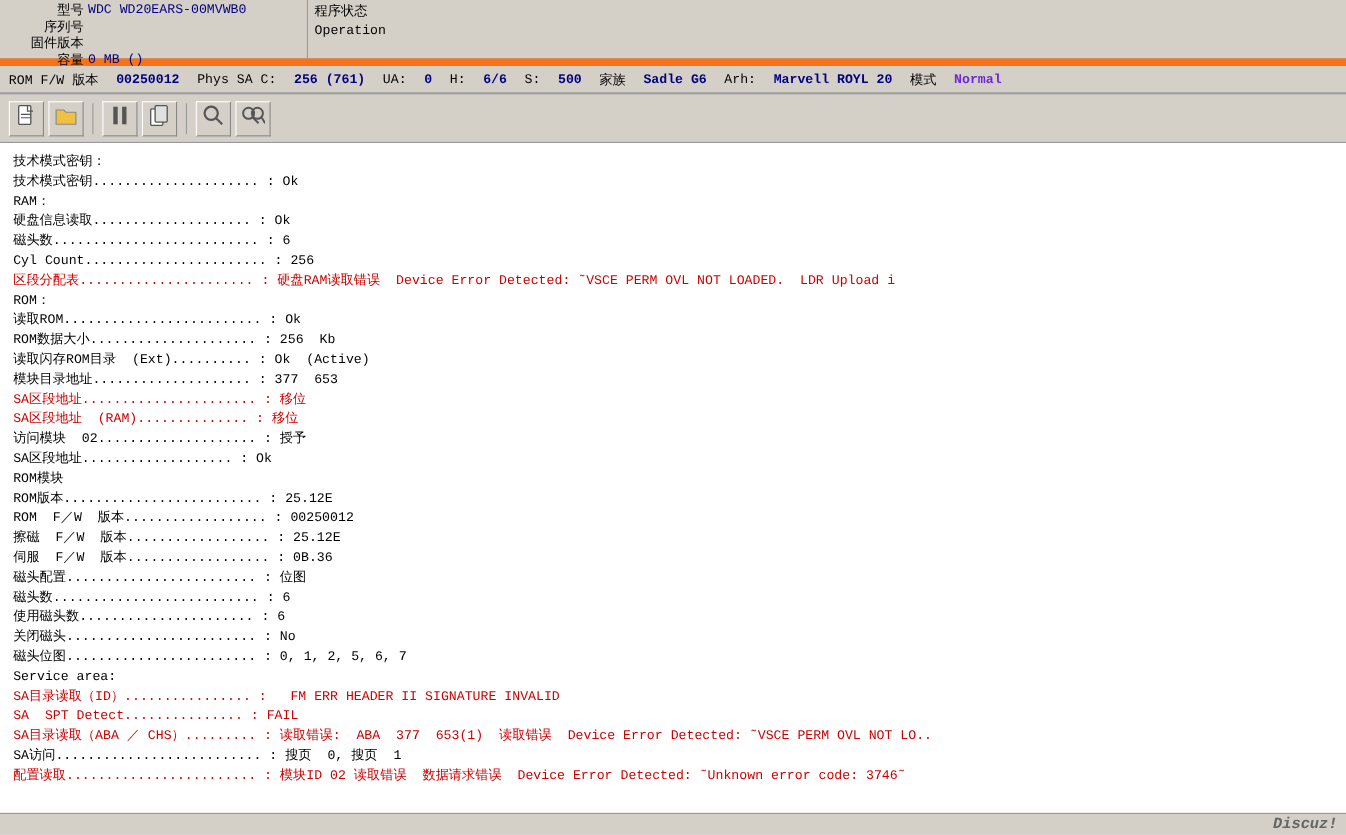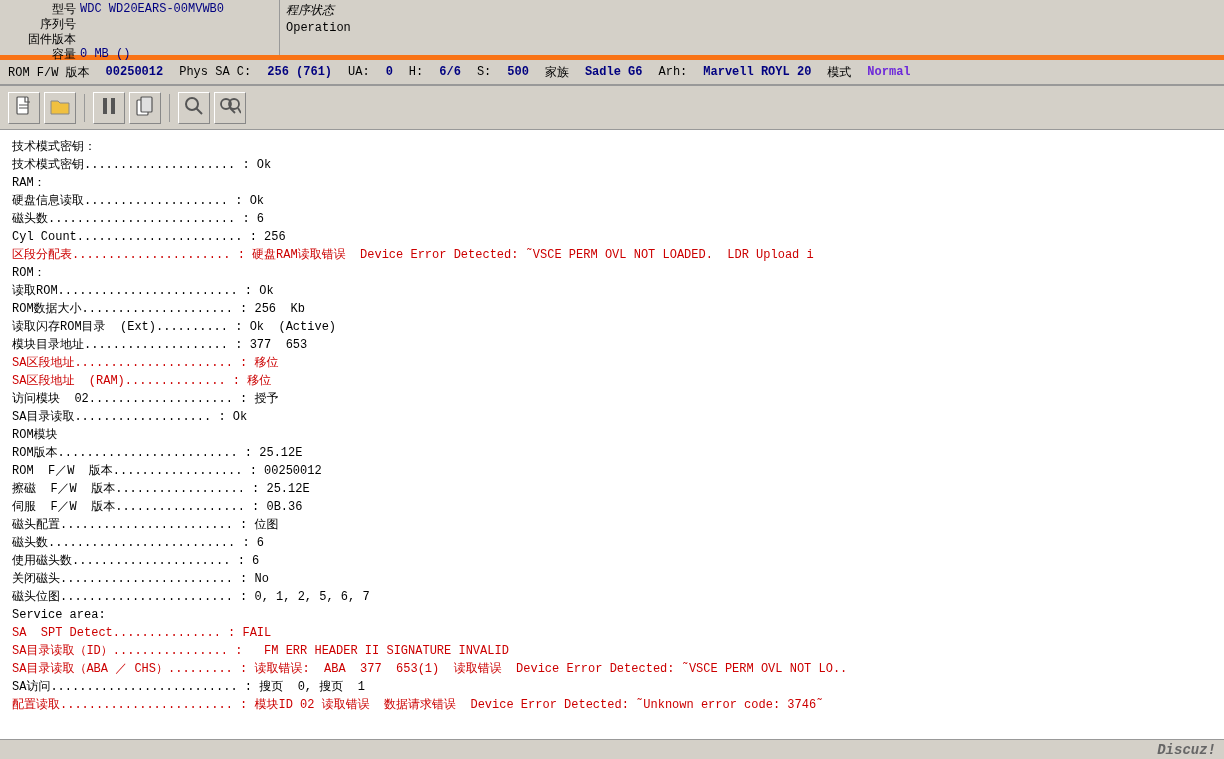--- a/index.html
+++ b/index.html
@@ -9,21 +9,21 @@
       background: #f0f0f0;
       color: #000;
       overflow: hidden;
       width: 1224px;
       height: 759px;
     }
 
     .top-info-bar {
       display: flex;
       background: #737373;
-      border-bottom: 5px solid #f97316;
+      border-bottom: 7px solid #f97316;
       height: 60px;
     }
 
     .left-panel {
       width: 280px;
       background: #d4d0c8;
       border-right: 1px solid #999;
       padding: 2px 6px;
       font-size: 12px;
     }
@@ -52,21 +52,20 @@
       flex: 1;
       background: #d4d0c8;
       padding: 2px 6px;
       font-size: 12px;
     }
 
     .right-panel .prog-label {
       color: #000;
       font-size: 12px;
       margin-bottom: 2px;
-      font-style: italic;
     }
 
     .right-panel .op-label {
       color: #000;
       font-size: 12px;
     }
 
     .info-bar {
       background: #d4d0c8;
       border-bottom: 2px solid #999;
@@ -271,37 +270,37 @@
     <div class="line red">区段分配表...................... : 硬盘RAM读取错误  Device Error Detected: ˜VSCE PERM OVL NOT LOADED.  LDR Upload i</div>
     <div class="line black"></div>
     <div class="line black">ROM：</div>
     <div class="line black">读取ROM......................... : Ok</div>
     <div class="line black">ROM数据大小..................... : 256  Kb</div>
     <div class="line black">读取闪存ROM目录  (Ext).......... : Ok  (Active)</div>
     <div class="line black">模块目录地址.................... : 377  653</div>
     <div class="line red">SA区段地址...................... : 移位</div>
     <div class="line red">SA区段地址  (RAM).............. : 移位</div>
     <div class="line black">访问模块  02.................... : 授予</div>
-    <div class="line black">SA目录读取................... : Ok</div>
+    <div class="line black">SA区段地址................... : Ok</div>
     <div class="line black"></div>
     <div class="line black">ROM模块</div>
     <div class="line black">ROM版本......................... : 25.12E</div>
     <div class="line black">ROM  F／W  版本.................. : 00250012</div>
     <div class="line black">擦磁  F／W  版本.................. : 25.12E</div>
     <div class="line black">伺服  F／W  版本.................. : 0B.36</div>
     <div class="line black"></div>
     <div class="line black">磁头配置........................ : 位图</div>
     <div class="line black">磁头数.......................... : 6</div>
     <div class="line black">使用磁头数...................... : 6</div>
     <div class="line black">关闭磁头........................ : No</div>
     <div class="line black">磁头位图........................ : 0, 1, 2, 5, 6, 7</div>
     <div class="line black"></div>
     <div class="line black">Service area:</div>
+    <div class="line red">SA目录读取（ID）................ :   FM ERR HEADER II SIGNATURE INVALID</div>
     <div class="line red">SA  SPT Detect............... : FAIL</div>
-    <div class="line red">SA目录读取（ID）................ :   FM ERR HEADER II SIGNATURE INVALID</div>
     <div class="line red">SA目录读取（ABA ／ CHS）......... : 读取错误:  ABA  377  653(1)  读取错误  Device Error Detected: ˜VSCE PERM OVL NOT LO..</div>
     <div class="line black">SA访问.......................... : 搜页  0, 搜页  1</div>
     <div class="line black"></div>
     <div class="line red">配置读取........................ : 模块ID 02 读取错误  数据请求错误  Device Error Detected: ˜Unknown error code: 3746˜</div>
   </div>
 
 <div class="status-bar">
   <span class="discuz-logo">Discuz!</span>
   <span style="font-size:14px;font-weight:bold;color:#666;font-style:italic;"></span>
 </div>

